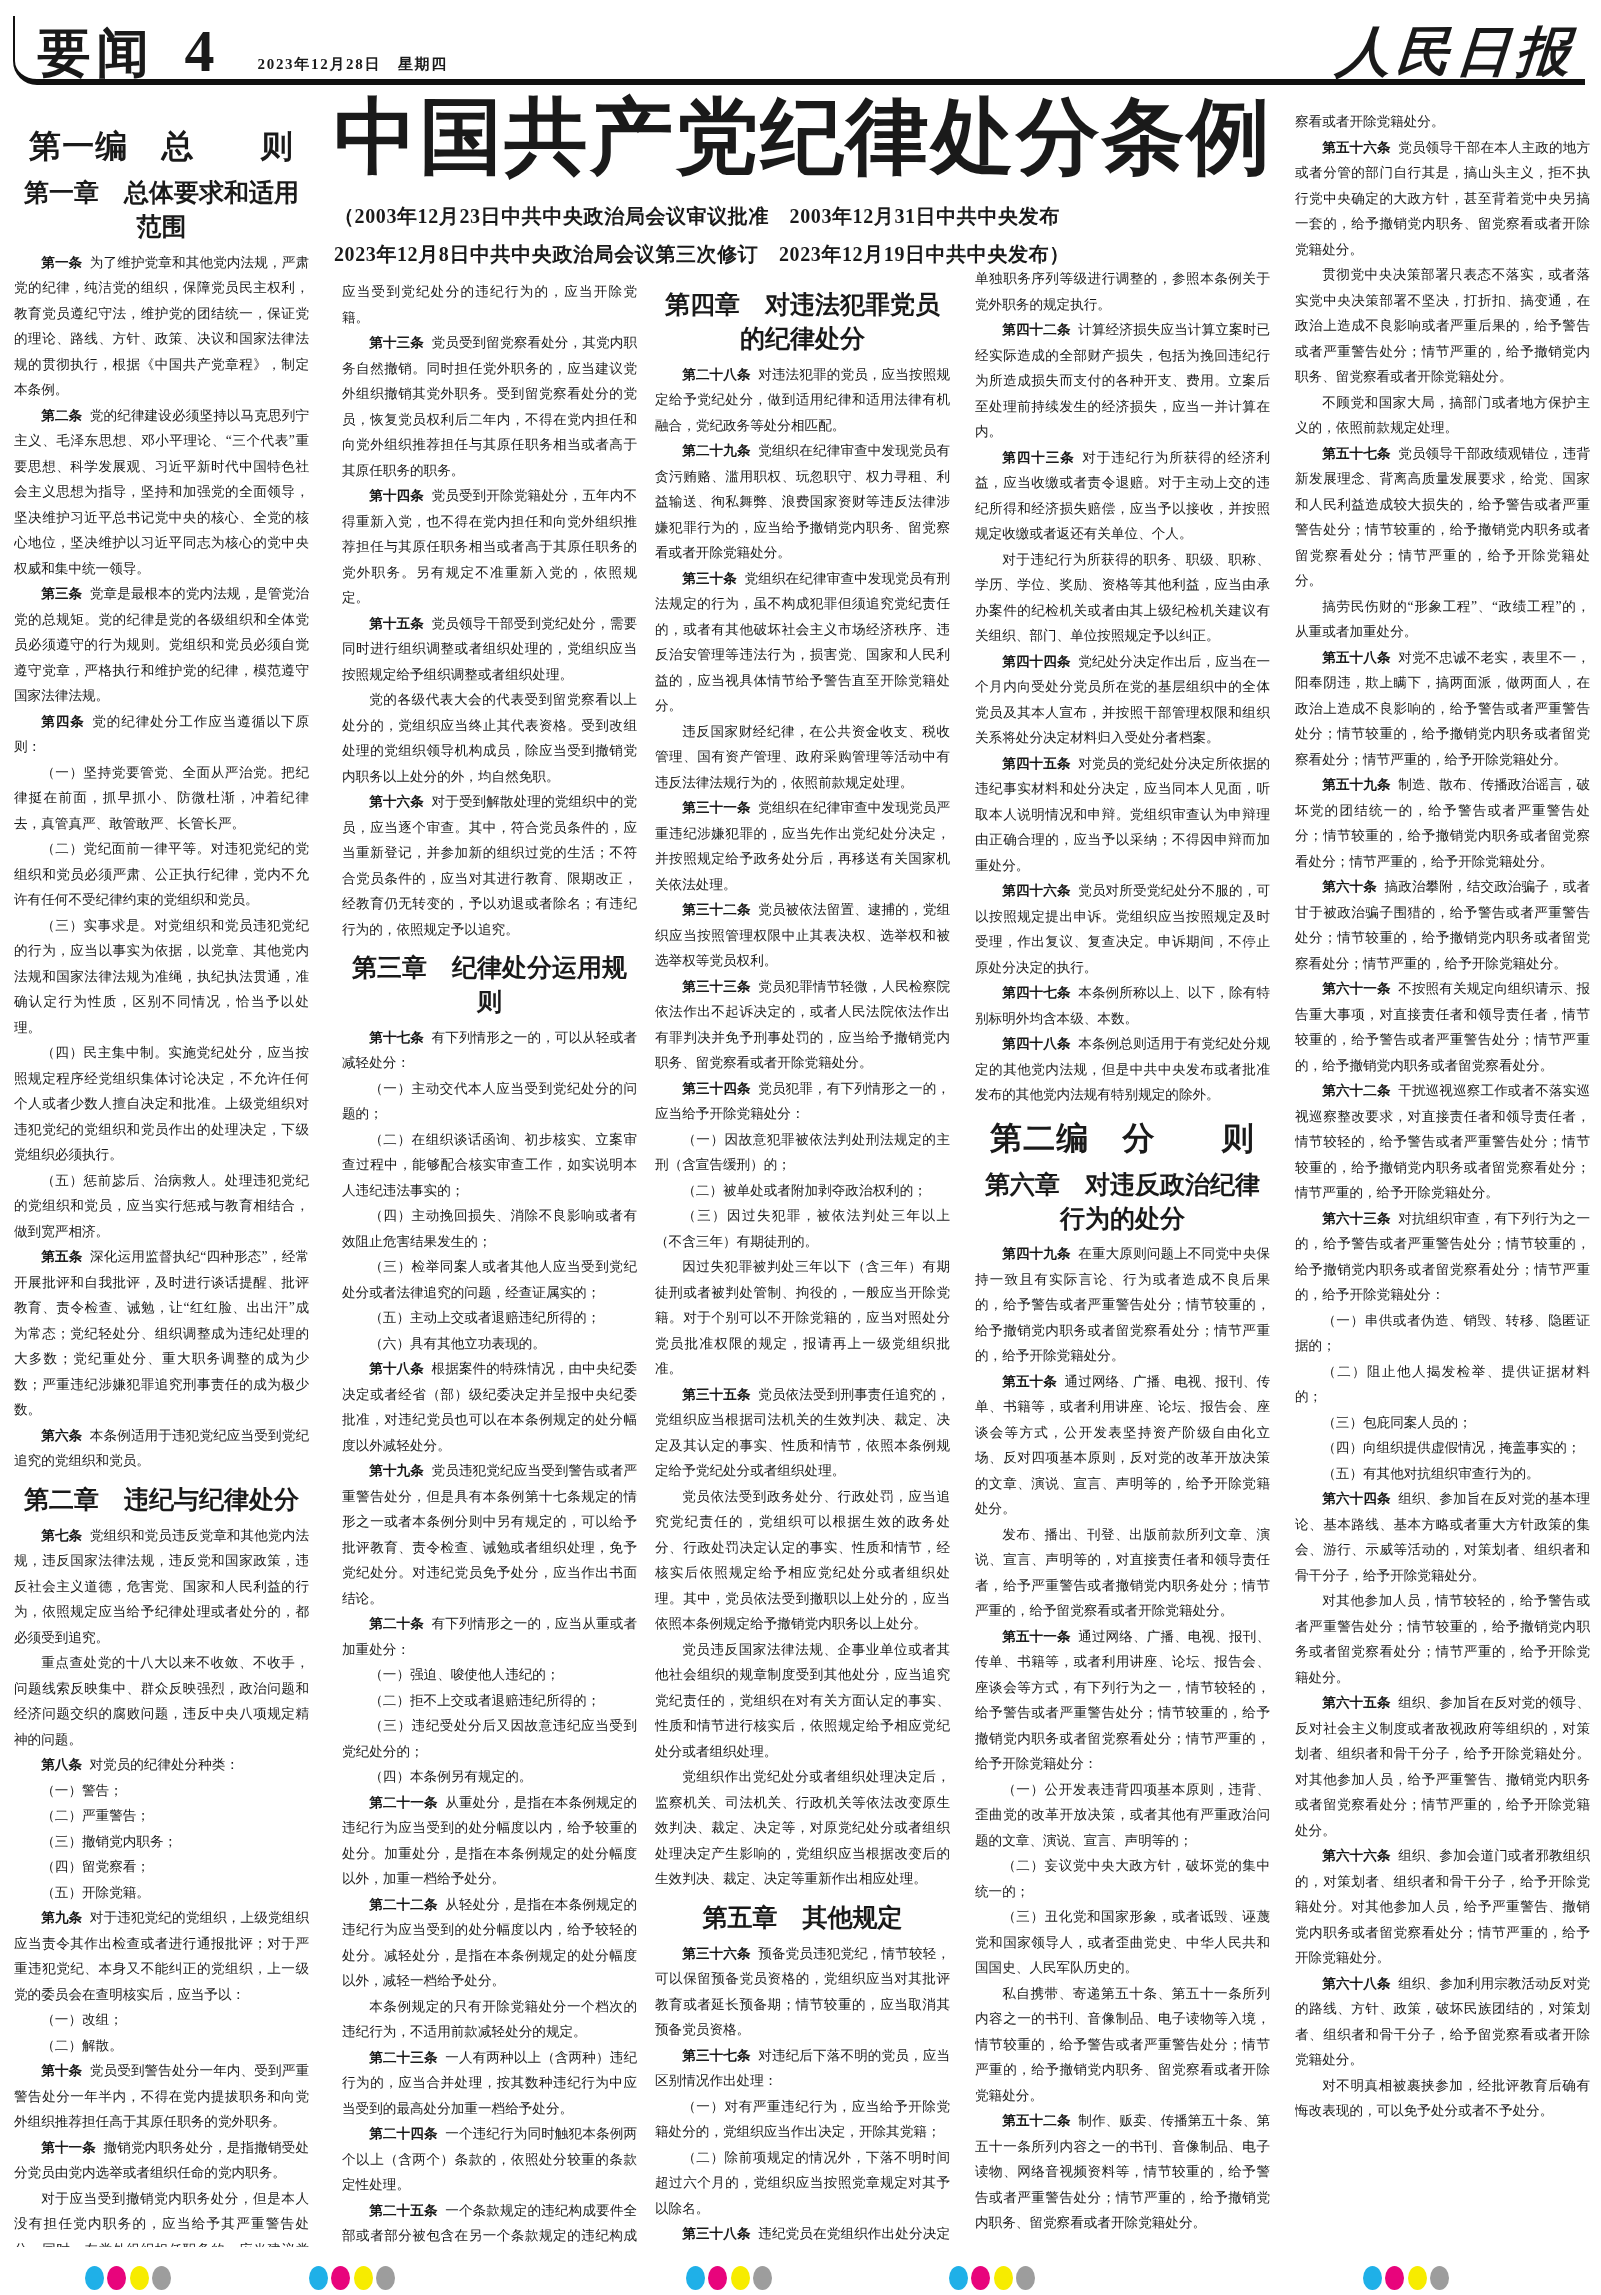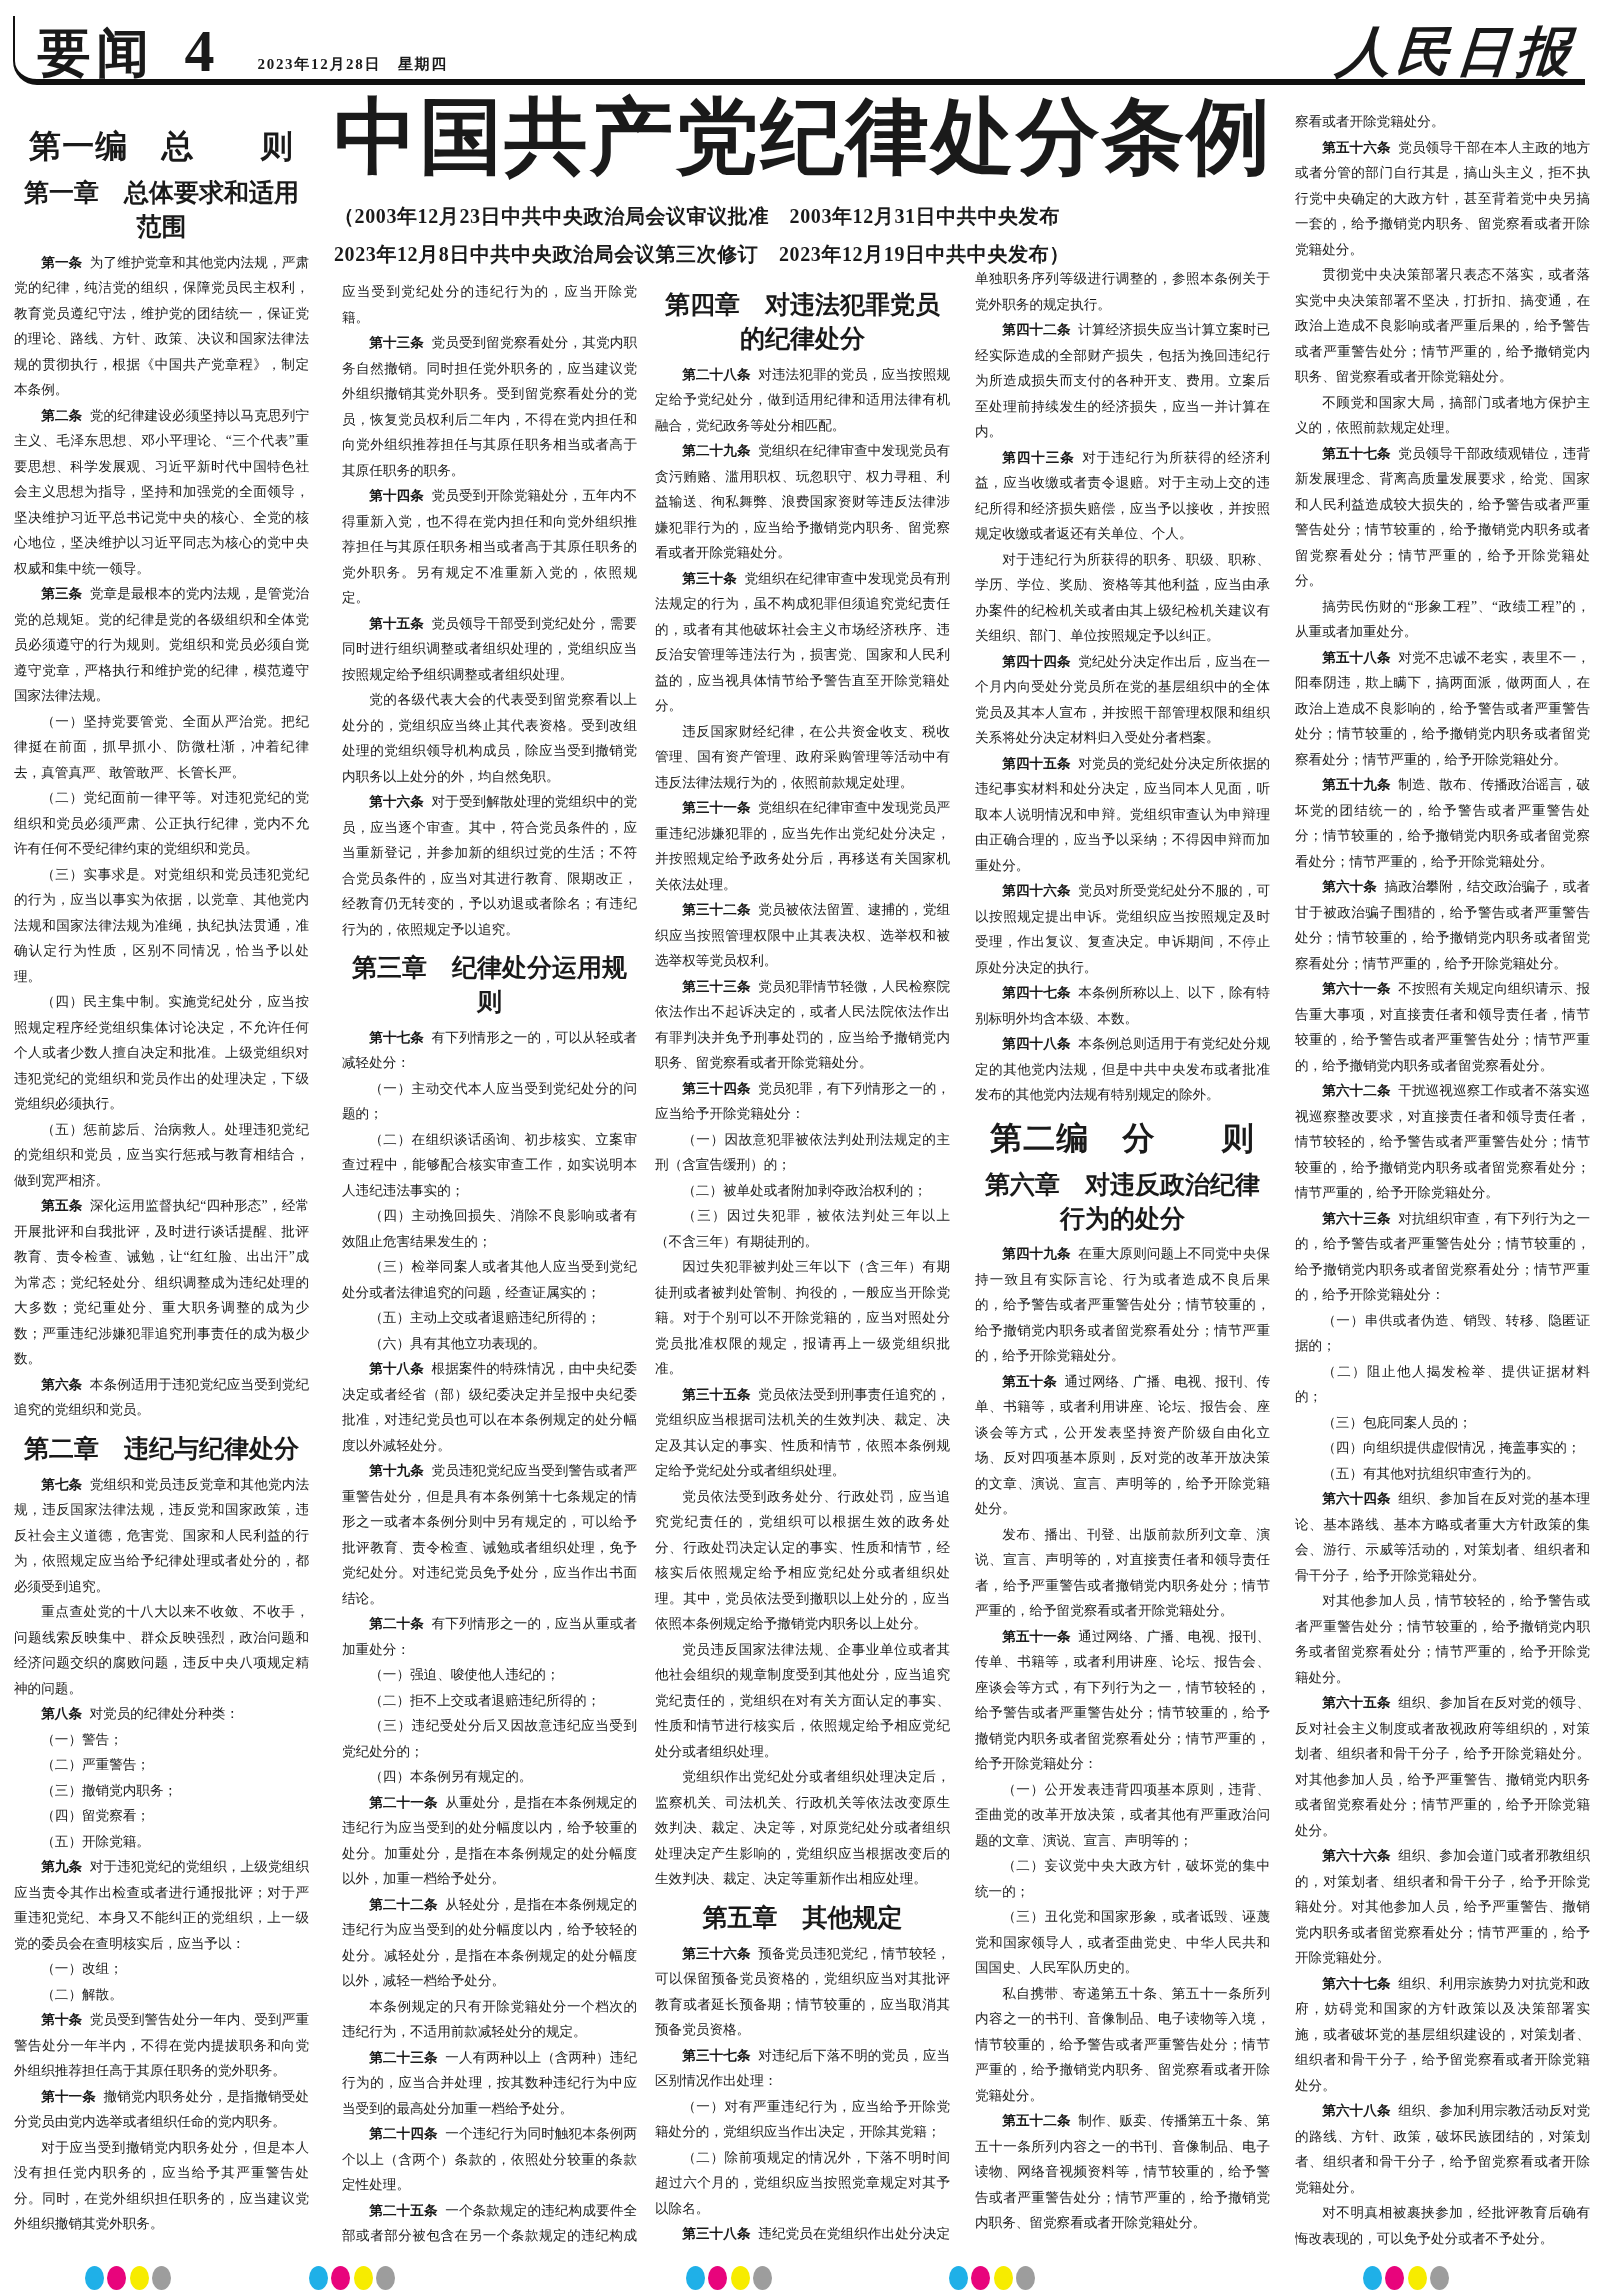--- a/index.html
+++ b/index.html
@@ -57,20 +57,21 @@
     <div>2023年12月8日中共中央政治局会议第三次修订　2023年12月19日中共中央发布）</div>
   </div>
 </div>
 
 <div class="column" id="col1">
     <h2 class="part">第一编　总　　则</h2>
     <h2 class="chapter">第一章　总体要求和适用范围</h2>
     <p class="para"><span class="lead">第一条</span>为了维护党章和其他党内法规，严肃党的纪律，纯洁党的组织，保障党员民主权利，教育党员遵纪守法，维护党的团结统一，保证党的理论、路线、方针、政策、决议和国家法律法规的贯彻执行，根据《中国共产党章程》，制定本条例。</p>
     <p class="para"><span class="lead">第二条</span>党的纪律建设必须坚持以马克思列宁主义、毛泽东思想、邓小平理论、“三个代表”重要思想、科学发展观、习近平新时代中国特色社会主义思想为指导，坚持和加强党的全面领导，坚决维护习近平总书记党中央的核心、全党的核心地位，坚决维护以习近平同志为核心的党中央权威和集中统一领导。</p>
     <p class="para"><span class="lead">第三条</span>党章是最根本的党内法规，是管党治党的总规矩。党的纪律是党的各级组织和全体党员必须遵守的行为规则。党组织和党员必须自觉遵守党章，严格执行和维护党的纪律，模范遵守国家法律法规。</p>
+    <p class="para"><span class="lead">第四条</span>党的纪律处分工作应当遵循以下原则：</p>
     <p class="para">（一）坚持党要管党、全面从严治党。把纪律挺在前面，抓早抓小、防微杜渐，冲着纪律去，真管真严、敢管敢严、长管长严。</p>
     <p class="para">（二）党纪面前一律平等。对违犯党纪的党组织和党员必须严肃、公正执行纪律，党内不允许有任何不受纪律约束的党组织和党员。</p>
     <p class="para">（三）实事求是。对党组织和党员违犯党纪的行为，应当以事实为依据，以党章、其他党内法规和国家法律法规为准绳，执纪执法贯通，准确认定行为性质，区别不同情况，恰当予以处理。</p>
     <p class="para">（四）民主集中制。实施党纪处分，应当按照规定程序经党组织集体讨论决定，不允许任何个人或者少数人擅自决定和批准。上级党组织对违犯党纪的党组织和党员作出的处理决定，下级党组织必须执行。</p>
     <p class="para">（五）惩前毖后、治病救人。处理违犯党纪的党组织和党员，应当实行惩戒与教育相结合，做到宽严相济。</p>
     <p class="para"><span class="lead">第五条</span>深化运用监督执纪“四种形态”，经常开展批评和自我批评，及时进行谈话提醒、批评教育、责令检查、诫勉，让“红红脸、出出汗”成为常态；党纪轻处分、组织调整成为违纪处理的大多数；党纪重处分、重大职务调整的成为少数；严重违纪涉嫌犯罪追究刑事责任的成为极少数。</p>
     <p class="para"><span class="lead">第六条</span>本条例适用于违犯党纪应当受到党纪追究的党组织和党员。</p>
     <h2 class="chapter">第二章　违纪与纪律处分</h2>
     <p class="para"><span class="lead">第七条</span>党组织和党员违反党章和其他党内法规，违反国家法律法规，违反党和国家政策，违反社会主义道德，危害党、国家和人民利益的行为，依照规定应当给予纪律处理或者处分的，都必须受到追究。</p>
     <p class="para">重点查处党的十八大以来不收敛、不收手，问题线索反映集中、群众反映强烈，政治问题和经济问题交织的腐败问题，违反中央八项规定精神的问题。</p>
@@ -180,21 +181,20 @@
     <p class="para"><span class="lead">第六十三条</span>对抗组织审查，有下列行为之一的，给予警告或者严重警告处分；情节较重的，给予撤销党内职务或者留党察看处分；情节严重的，给予开除党籍处分：</p>
     <p class="para">（一）串供或者伪造、销毁、转移、隐匿证据的；</p>
     <p class="para">（二）阻止他人揭发检举、提供证据材料的；</p>
     <p class="para">（三）包庇同案人员的；</p>
     <p class="para">（四）向组织提供虚假情况，掩盖事实的；</p>
     <p class="para">（五）有其他对抗组织审查行为的。</p>
     <p class="para"><span class="lead">第六十四条</span>组织、参加旨在反对党的基本理论、基本路线、基本方略或者重大方针政策的集会、游行、示威等活动的，对策划者、组织者和骨干分子，给予开除党籍处分。</p>
     <p class="para">对其他参加人员，情节较轻的，给予警告或者严重警告处分；情节较重的，给予撤销党内职务或者留党察看处分；情节严重的，给予开除党籍处分。</p>
     <p class="para"><span class="lead">第六十五条</span>组织、参加旨在反对党的领导、反对社会主义制度或者敌视政府等组织的，对策划者、组织者和骨干分子，给予开除党籍处分。对其他参加人员，给予严重警告、撤销党内职务或者留党察看处分；情节严重的，给予开除党籍处分。</p>
     <p class="para"><span class="lead">第六十六条</span>组织、参加会道门或者邪教组织的，对策划者、组织者和骨干分子，给予开除党籍处分。对其他参加人员，给予严重警告、撤销党内职务或者留党察看处分；情节严重的，给予开除党籍处分。</p>
-    <p class="para"><span class="lead">第六十七条</span>组织、利用宗族势力对抗党和政府，妨碍党和国家的方针政策以及决策部署实施，或者破坏党的基层组织建设的，对策划者、组织者和骨干分子，给予留党察看或者开除党籍处分。</p>
     <p class="para"><span class="lead">第六十八条</span>组织、参加利用宗教活动反对党的路线、方针、政策，破坏民族团结的，对策划者、组织者和骨干分子，给予留党察看或者开除党籍处分。</p>
     <p class="para">对不明真相被裹挟参加，经批评教育后确有悔改表现的，可以免予处分或者不予处分。</p>
   </div>
 
 <div id="dots-root">
     <div class="dots" style="left: 85px;"><span class="dot c"></span><span class="dot m"></span><span class="dot y"></span><span class="dot k"></span></div>
     <div class="dots" style="left: 309px;"><span class="dot c"></span><span class="dot m"></span><span class="dot y"></span><span class="dot k"></span></div>
     <div class="dots" style="left: 686px;"><span class="dot c"></span><span class="dot m"></span><span class="dot y"></span><span class="dot k"></span></div>
     <div class="dots" style="left: 949px;"><span class="dot c"></span><span class="dot m"></span><span class="dot y"></span><span class="dot k"></span></div>
     <div class="dots" style="left: 1363px;"><span class="dot c"></span><span class="dot m"></span><span class="dot y"></span><span class="dot k"></span></div>

